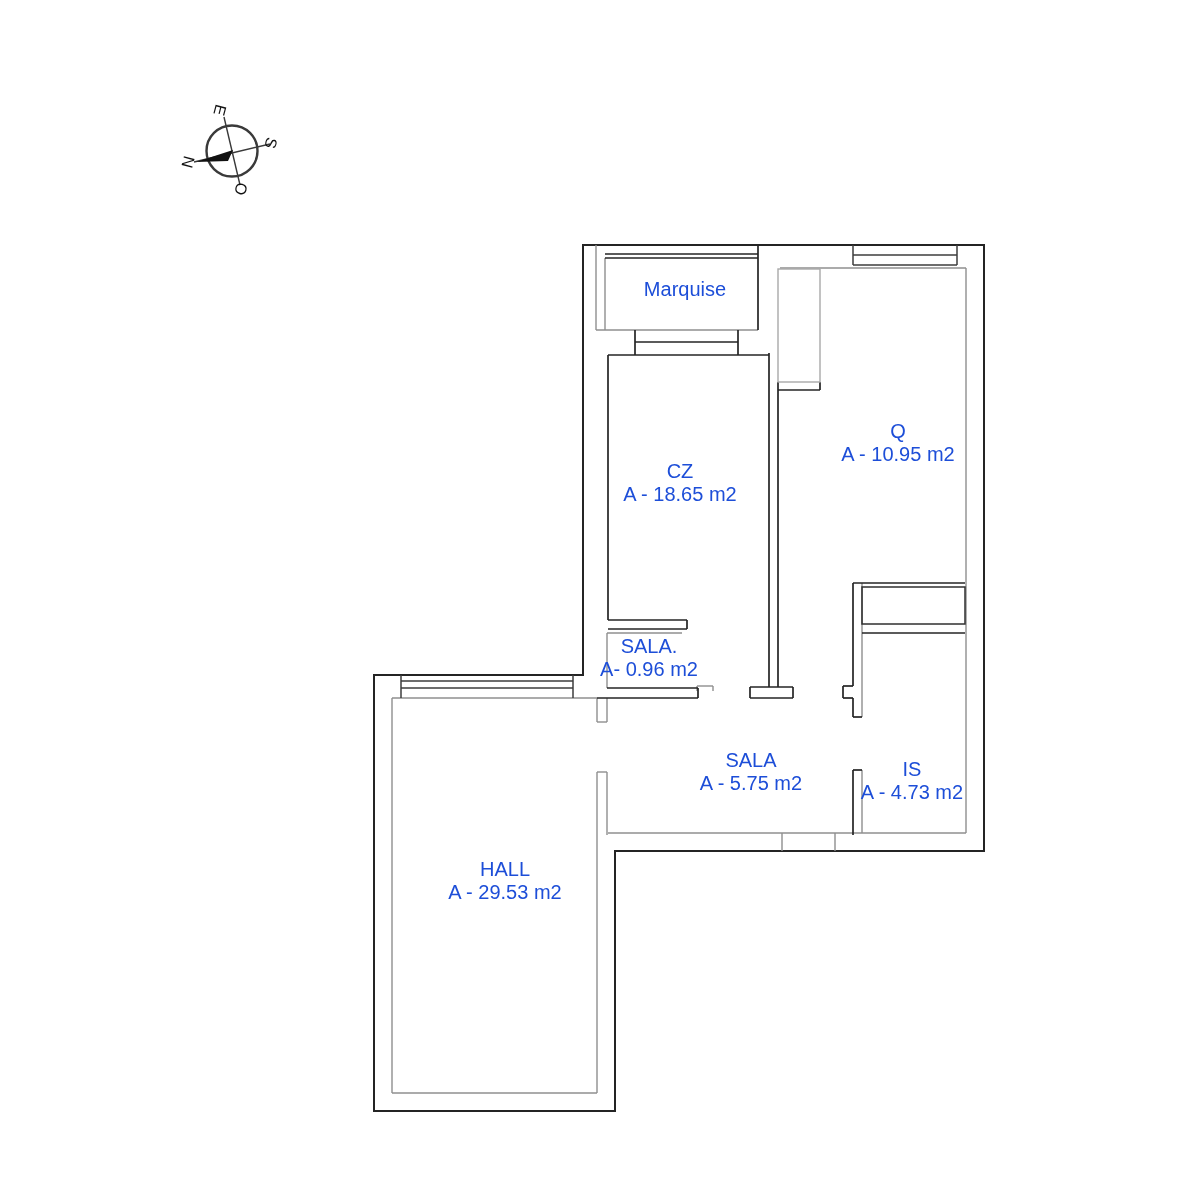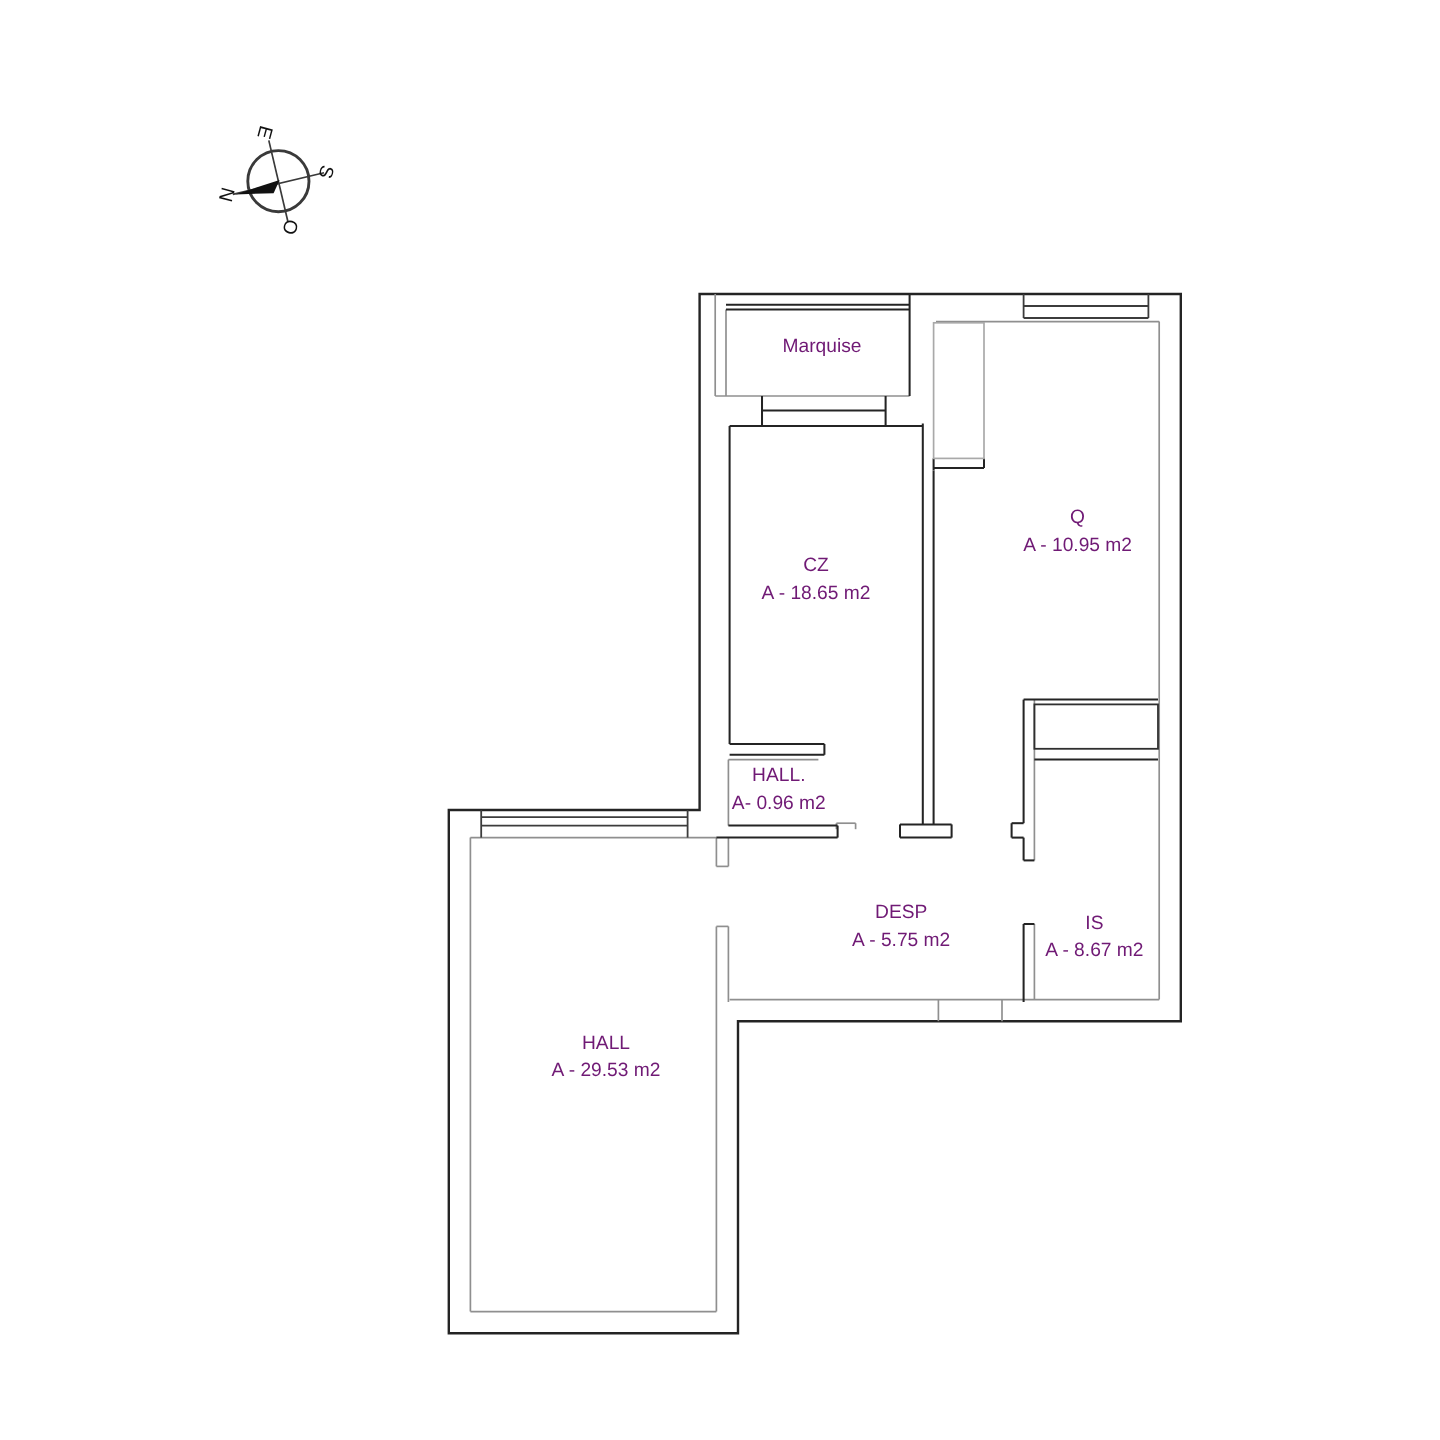--- a/index.html
+++ b/index.html
@@ -1,20 +1,20 @@
 <!DOCTYPE html>
 <html><head>
 <meta charset="utf-8">
 <style>
   html,body{margin:0;padding:0;background:#ffffff;}
   #canvas{position:relative;width:1200px;height:1200px;background:#ffffff;overflow:hidden;
           font-family:"Liberation Sans", sans-serif;}
   #plan-svg{position:absolute;left:0;top:0;}
   .room-label{position:absolute;transform:translate(-50%,-50%);text-align:center;
-              color:#701a75;font-size:16px;line-height:23px;white-space:nowrap;}
+              color:#1d4ed8;font-size:20px;line-height:23px;white-space:nowrap;}
   .room-label .nm, .room-label .ar{display:block;}
 </style>
 </head>
 <body>
 
 <div id="canvas">
 
   <svg id="plan-svg" width="1200" height="1200" viewBox="0 0 1200 1200">
 
     <g fill="none" stroke="#3a3a3a">
@@ -138,32 +138,32 @@
     <span class="nm">CZ</span>
     <span class="ar">A - 18.65 m2</span>
   </div>
 
   <div class="room-label" style="left:898px;top:443px;">
     <span class="nm">Q</span>
     <span class="ar">A - 10.95 m2</span>
   </div>
 
   <div class="room-label" style="left:649px;top:658px;">
-    <span class="nm">HALL.</span>
+    <span class="nm">SALA.</span>
     <span class="ar">A- 0.96 m2</span>
   </div>
 
   <div class="room-label" style="left:751px;top:772px;">
-    <span class="nm">DESP</span>
+    <span class="nm">SALA</span>
     <span class="ar">A - 5.75 m2</span>
   </div>
 
   <div class="room-label" style="left:912px;top:736px;margin-top:45px;">
     <span class="nm">IS</span>
-    <span class="ar">A - 8.67 m2</span>
+    <span class="ar">A - 4.73 m2</span>
   </div>
 
   <div class="room-label" style="left:505px;top:881px;">
     <span class="nm">HALL</span>
     <span class="ar">A - 29.53 m2</span>
   </div>
 
 </div>
 
 </body></html>

